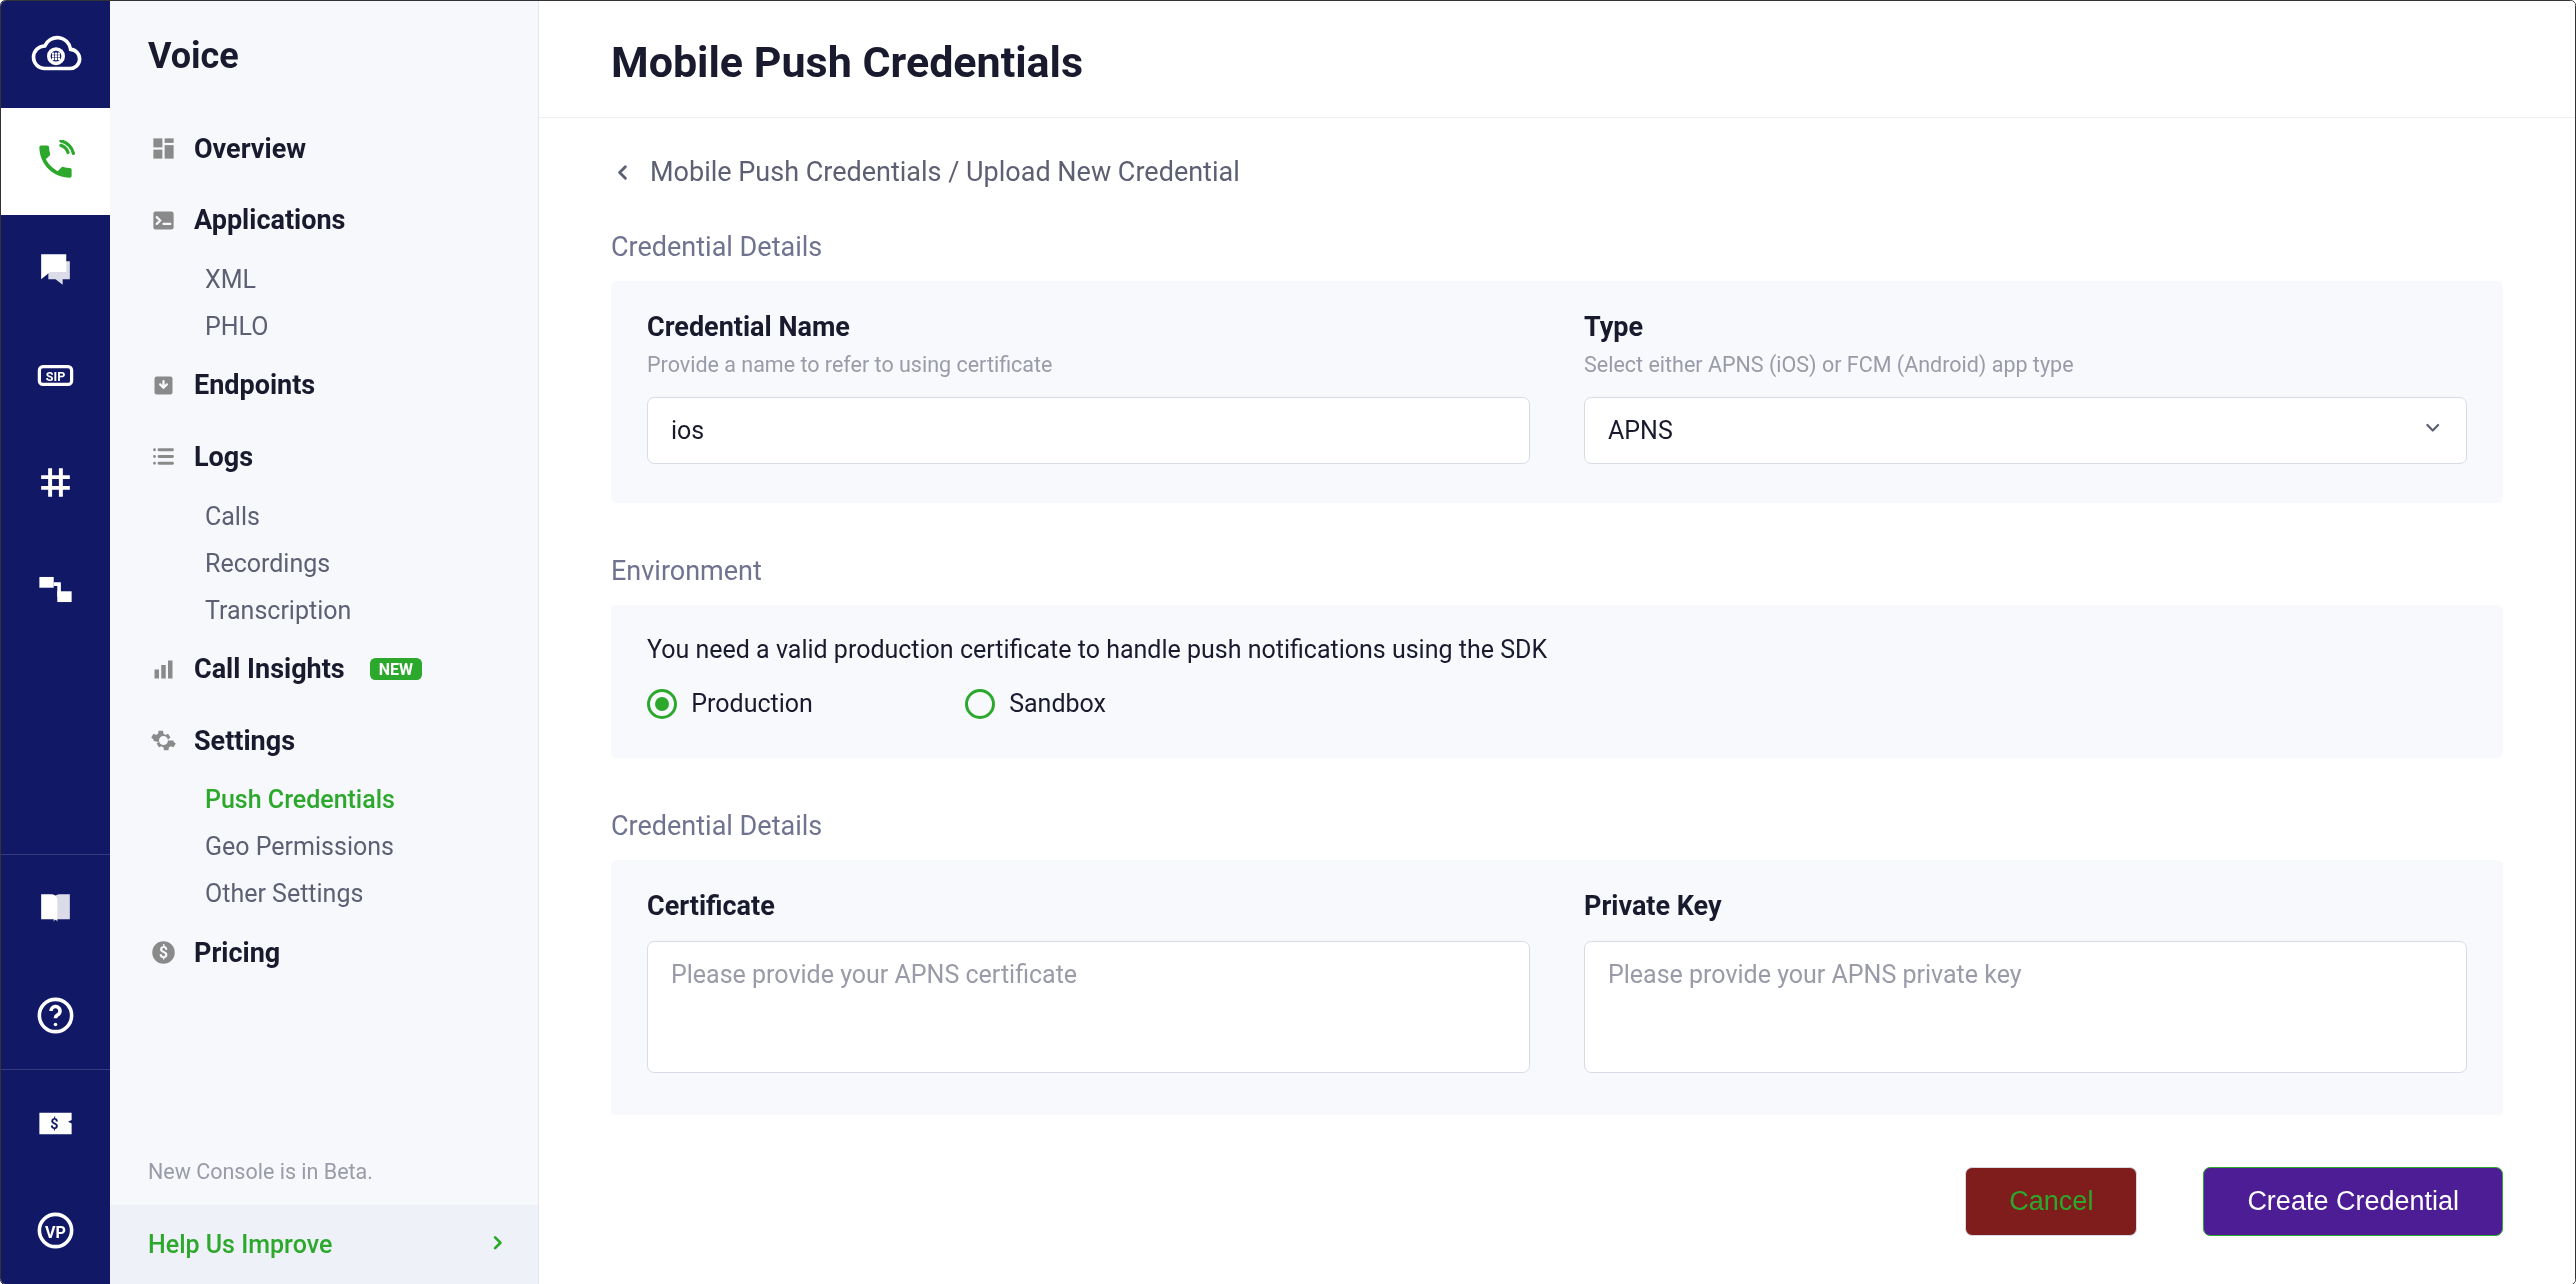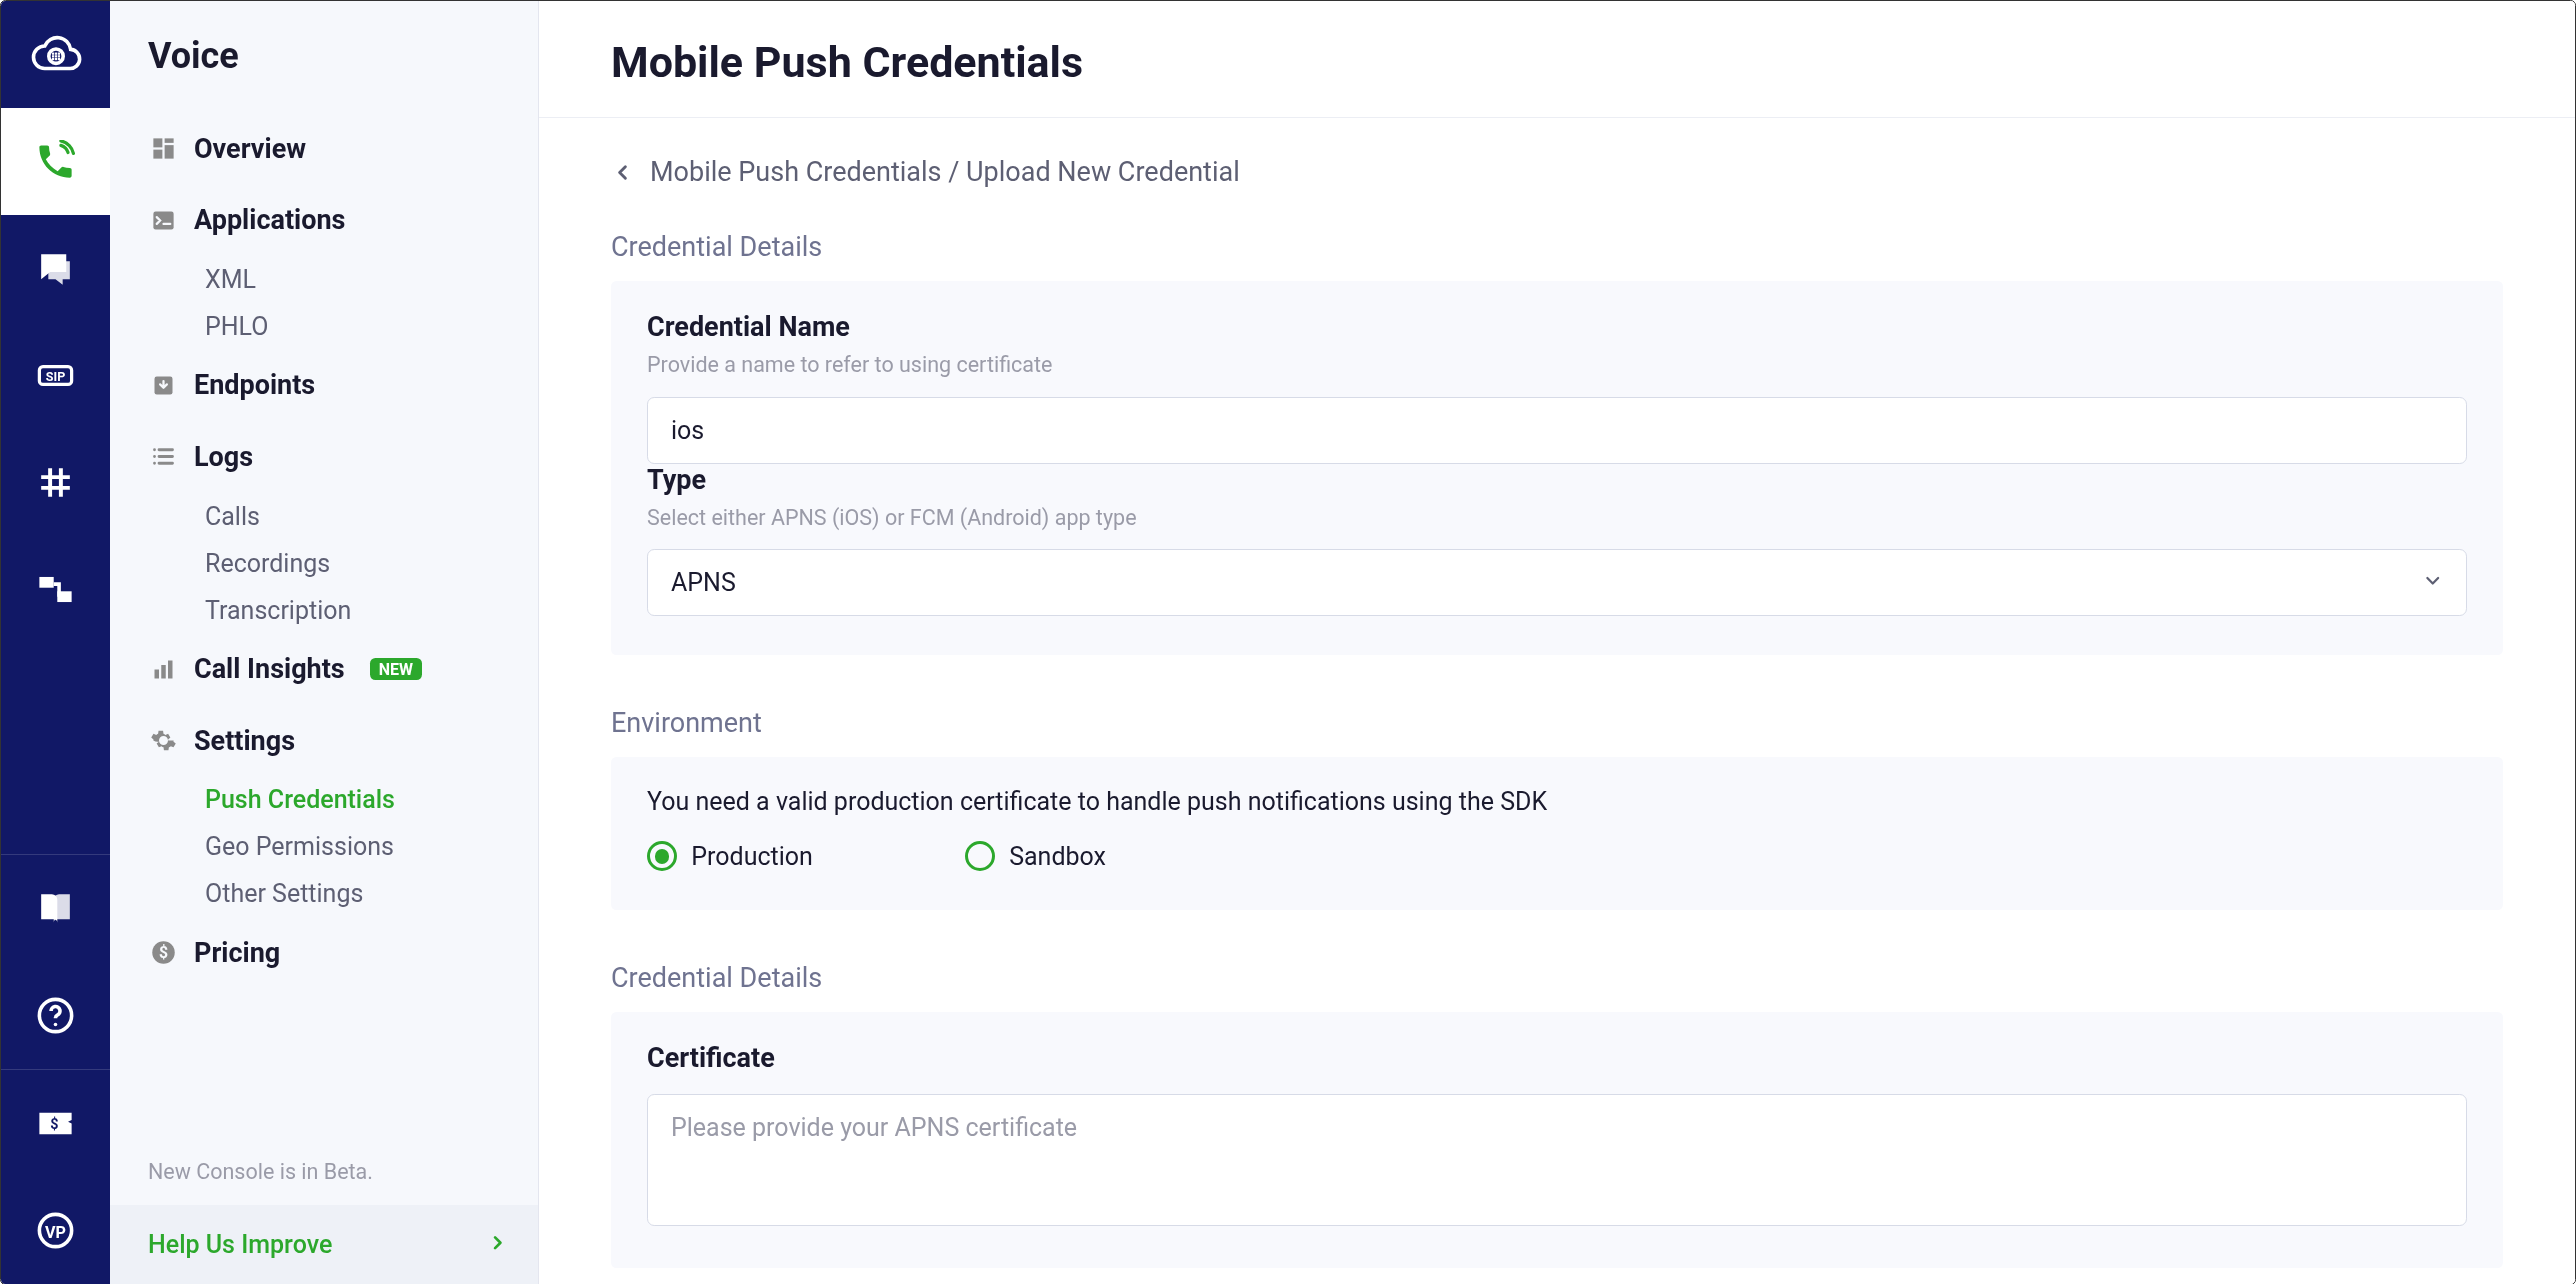--- a/index.html
+++ b/index.html
@@ -144,21 +144,22 @@
     padding: 18px 72px 18px 72px;
   }
   .panel {
     margin: 0 72px 34px 72px;
     background: #f8f9fd;
     border-radius: 5.4px;
     padding: 30px 36px 39px 36px;
   }
   .row2 {
     display: grid;
-    grid-template-columns: 1fr;
+    grid-template-columns: 1fr 1fr;
+    gap: 54px;
   }
   .field-label {
     font-size: 27px;
     font-weight: 700;
     color: #1a1a2e;
   }
   .field-hint {
     font-size: 21.5px;
     color: #9a9ba8;
     padding: 9px 0 19.7px 0;
@@ -466,20 +467,24 @@
       </div>
     </div>
 
     <div class="section-heading">Credential Details</div>
     <div class="panel">
       <div class="row2">
         <div>
           <div class="field-label" style="padding-bottom:19.7px;">Certificate</div>
           <textarea class="textarea" placeholder="Please provide your APNS certificate" style=""></textarea>
         </div>
+        <div>
+          <div class="field-label" style="padding-bottom:19.7px;">Private Key</div>
+          <textarea class="textarea" placeholder="Please provide your APNS private key" style=""></textarea>
+        </div>
       </div>
     </div>
 
     <div class="footer-actions">
       <button class="btn btn-secondary">Cancel</button>
       <button class="btn btn-primary">Create Credential</button>
     </div>
   </div>
 
 </div>

